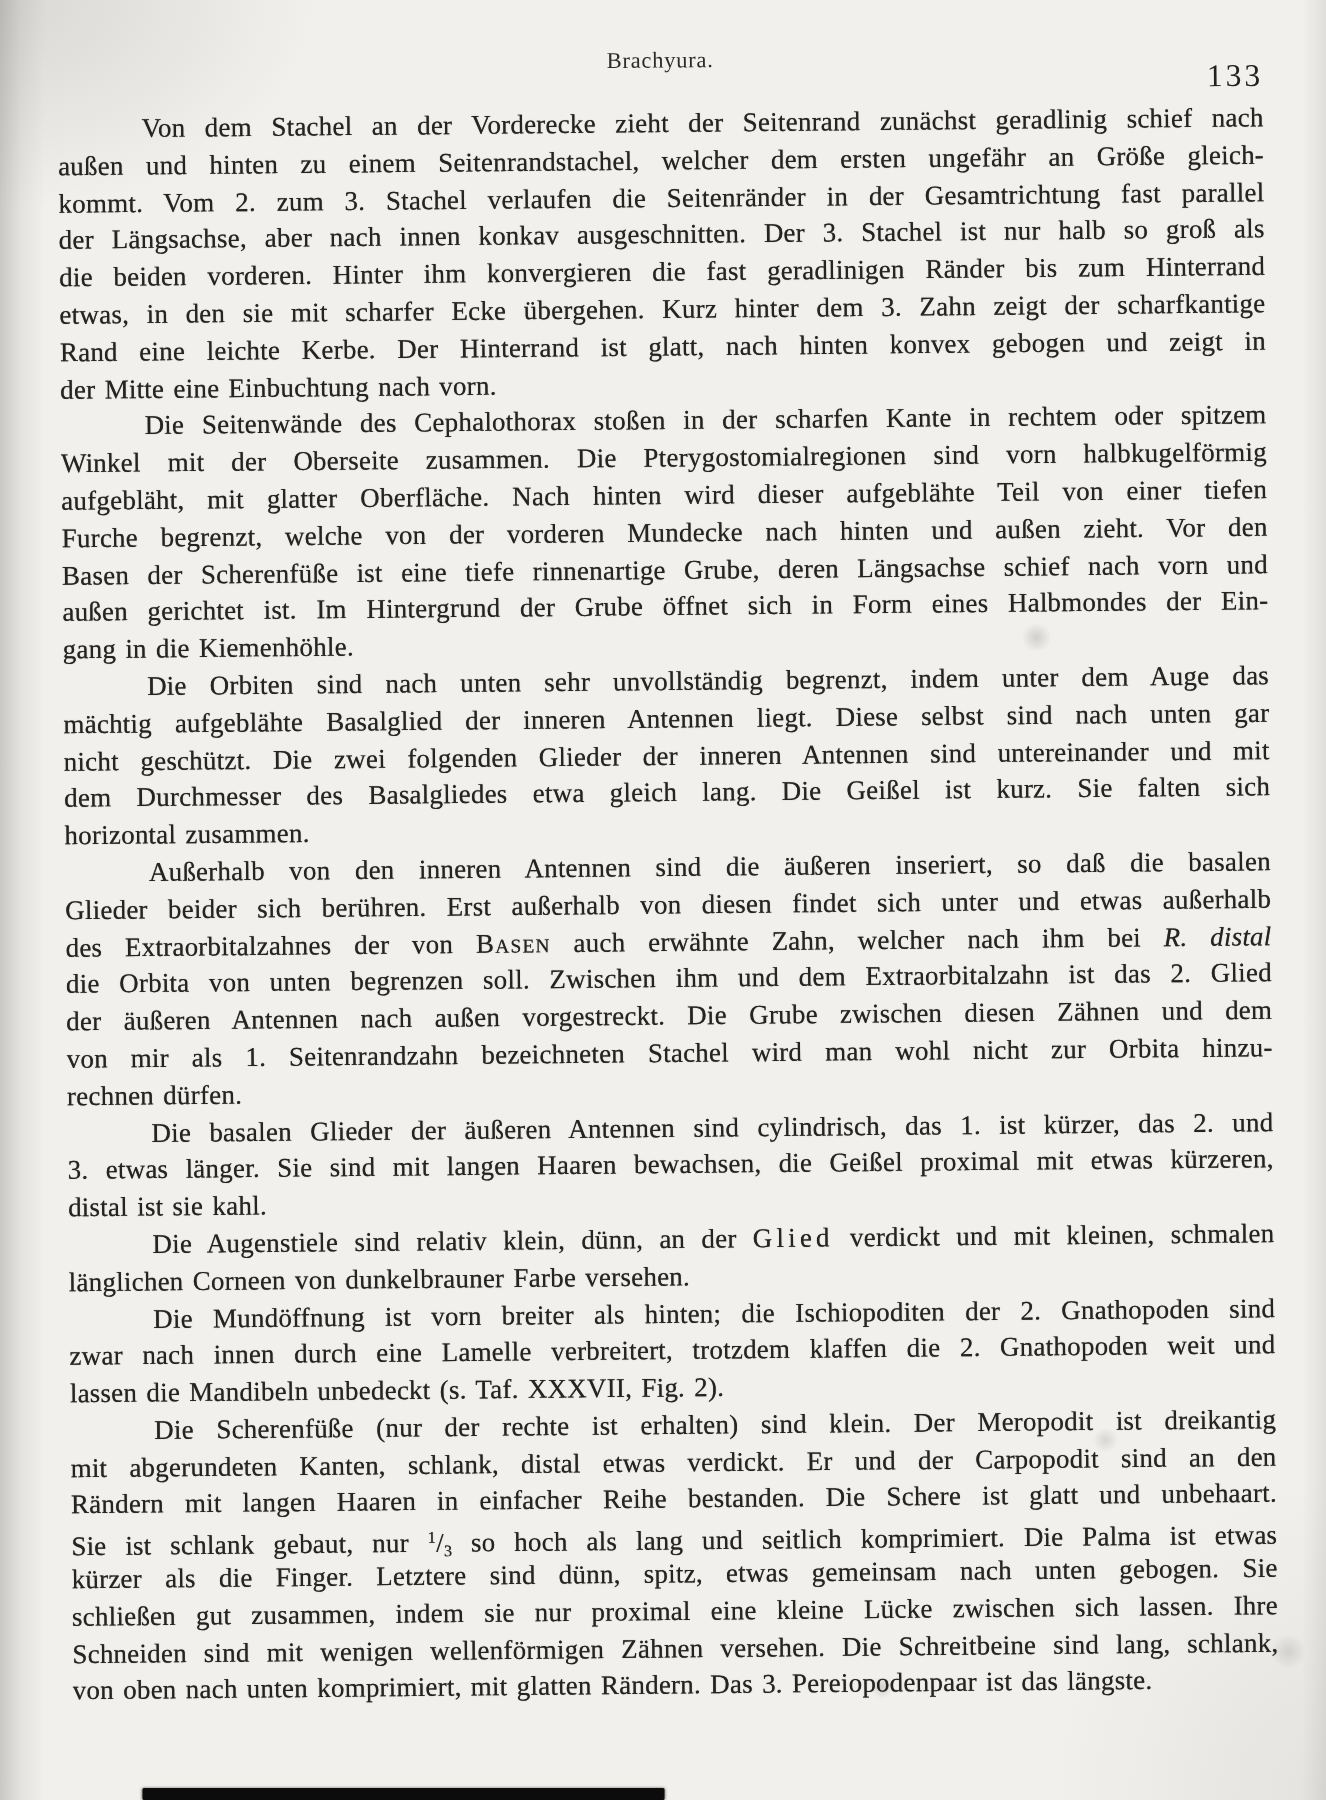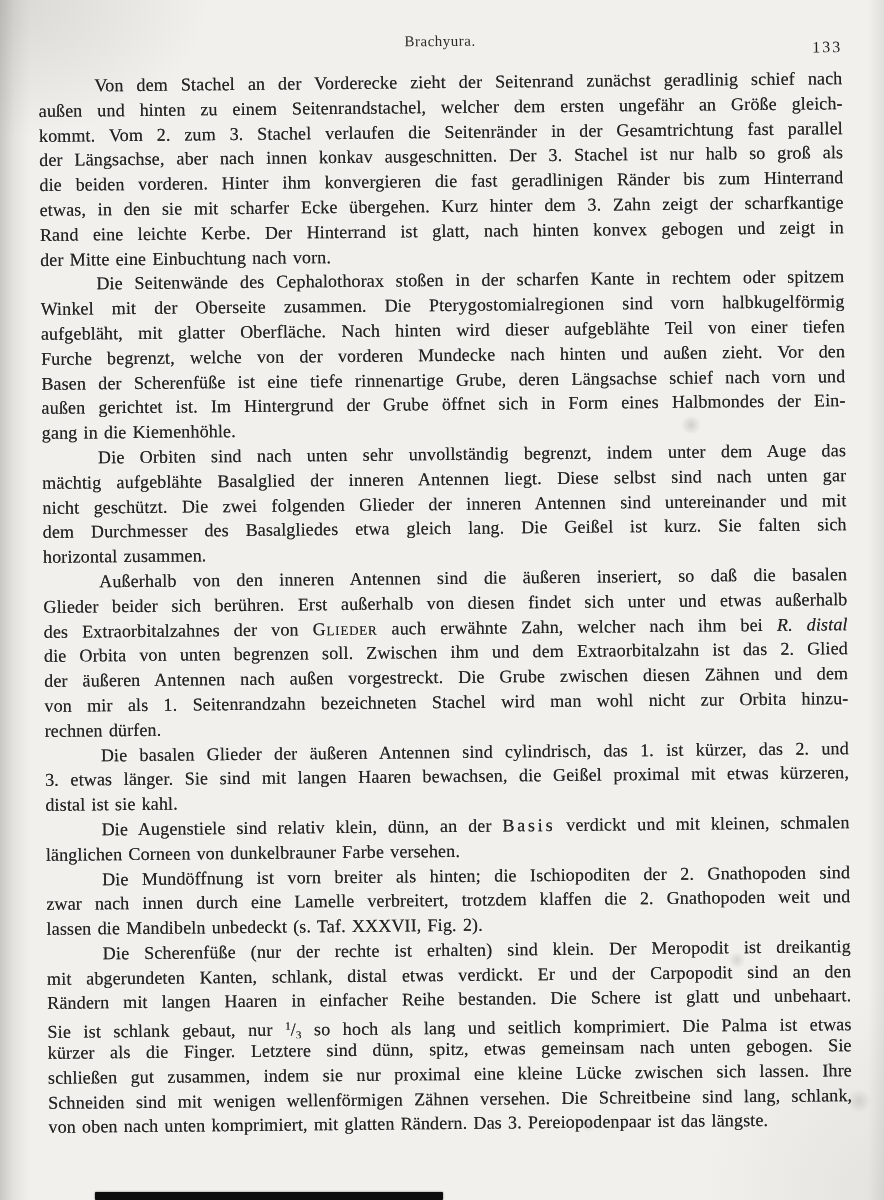--- a/index.html
+++ b/index.html
@@ -31,21 +31,21 @@
     position: absolute; left: 44px; top: 0; width: 804px; height: 1200px;
     transform: rotate(-0.55deg); transform-origin: 50% 55%;
     color: #262422;
   }
   .running-head {
     text-align: center; padding-top: 33px; font-size: 15px;
     letter-spacing: 0.5px; color: #2c2a27;
   }
   .page-number {
     position: absolute; top: 42px; right: 0px;
-    font-size: 16px; letter-spacing: 2px; color: #242220;
+    font-size: 21px; letter-spacing: 2px; color: #242220;
   }
   .text-block { position: absolute; top: 70px; left: 0; width: 804px; }
   .line {
     font-size: 18px; line-height: 24.8px; height: 24.8px; overflow: hidden;
     text-align: justify; text-align-last: justify;
     word-spacing: 1.5px; letter-spacing: 0.15px;
     text-shadow: 0 0 0.5px rgba(38,36,34,0.75);
   }
   .line.first { text-indent: 56px; }
   .line.last  { text-align-last: left; }
@@ -89,29 +89,29 @@
         <div class="line">Basen der Scherenfüße ist eine tiefe rinnenartige Grube, deren Längsachse schief nach vorn und</div>
         <div class="line">außen gerichtet ist. Im Hintergrund der Grube öffnet sich in Form eines Halbmondes der Ein-</div>
         <div class="line last">gang in die Kiemenhöhle.</div>
         <div class="line first">Die Orbiten sind nach unten sehr unvollständig begrenzt, indem unter dem Auge das</div>
         <div class="line">mächtig aufgeblähte Basalglied der inneren Antennen liegt. Diese selbst sind nach unten gar</div>
         <div class="line">nicht geschützt. Die zwei folgenden Glieder der inneren Antennen sind untereinander und mit</div>
         <div class="line">dem Durchmesser des Basalgliedes etwa gleich lang. Die Geißel ist kurz. Sie falten sich</div>
         <div class="line last">horizontal zusammen.</div>
         <div class="line first">Außerhalb von den inneren Antennen sind die äußeren inseriert, so daß die basalen</div>
         <div class="line">Glieder beider sich berühren. Erst außerhalb von diesen findet sich unter und etwas außerhalb</div>
-        <div class="line"><span>des Extraorbitalzahnes der von </span><span class="sc">Glieder</span><span> auch erwähnte Zahn, welcher nach ihm bei </span><span class="it">R. distal</span></div>
+        <div class="line"><span>des Extraorbitalzahnes der von </span><span class="sc">Basen</span><span> auch erwähnte Zahn, welcher nach ihm bei </span><span class="it">R. distal</span></div>
         <div class="line">die Orbita von unten begrenzen soll. Zwischen ihm und dem Extraorbitalzahn ist das 2. Glied</div>
         <div class="line">der äußeren Antennen nach außen vorgestreckt. Die Grube zwischen diesen Zähnen und dem</div>
         <div class="line">von mir als 1. Seitenrandzahn bezeichneten Stachel wird man wohl nicht zur Orbita hinzu-</div>
         <div class="line last">rechnen dürfen.</div>
         <div class="line first">Die basalen Glieder der äußeren Antennen sind cylindrisch, das 1. ist kürzer, das 2. und</div>
         <div class="line">3. etwas länger. Sie sind mit langen Haaren bewachsen, die Geißel proximal mit etwas kürzeren,</div>
         <div class="line last">distal ist sie kahl.</div>
-        <div class="line first"><span>Die Augenstiele sind relativ klein, dünn, an der </span><span class="sp">Basis</span><span> verdickt und mit kleinen, schmalen</span></div>
+        <div class="line first"><span>Die Augenstiele sind relativ klein, dünn, an der </span><span class="sp">Glied</span><span> verdickt und mit kleinen, schmalen</span></div>
         <div class="line last">länglichen Corneen von dunkelbrauner Farbe versehen.</div>
         <div class="line first">Die Mundöffnung ist vorn breiter als hinten; die Ischiopoditen der 2. Gnathopoden sind</div>
         <div class="line">zwar nach innen durch eine Lamelle verbreitert, trotzdem klaffen die 2. Gnathopoden weit und</div>
         <div class="line last">lassen die Mandibeln unbedeckt (s. Taf. XXXVII, Fig. 2).</div>
         <div class="line first">Die Scherenfüße (nur der rechte ist erhalten) sind klein. Der Meropodit ist dreikantig</div>
         <div class="line">mit abgerundeten Kanten, schlank, distal etwas verdickt. Er und der Carpopodit sind an den</div>
         <div class="line">Rändern mit langen Haaren in einfacher Reihe bestanden. Die Schere ist glatt und unbehaart.</div>
         <div class="line"><span>Sie ist schlank gebaut, nur </span><span class="sup">1</span><span>/</span><span class="sub">3</span><span> so hoch als lang und seitlich komprimiert. Die Palma ist etwas</span></div>
         <div class="line">kürzer als die Finger. Letztere sind dünn, spitz, etwas gemeinsam nach unten gebogen. Sie</div>
         <div class="line">schließen gut zusammen, indem sie nur proximal eine kleine Lücke zwischen sich lassen. Ihre</div>

